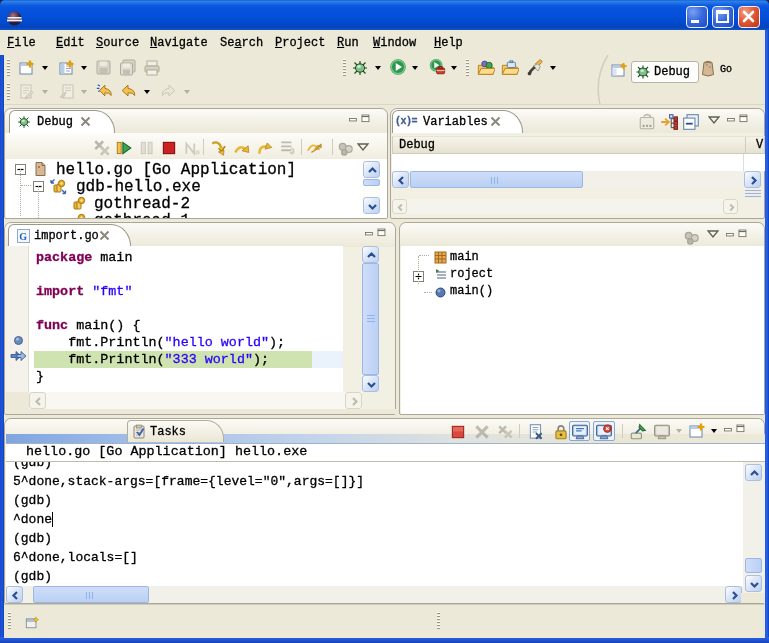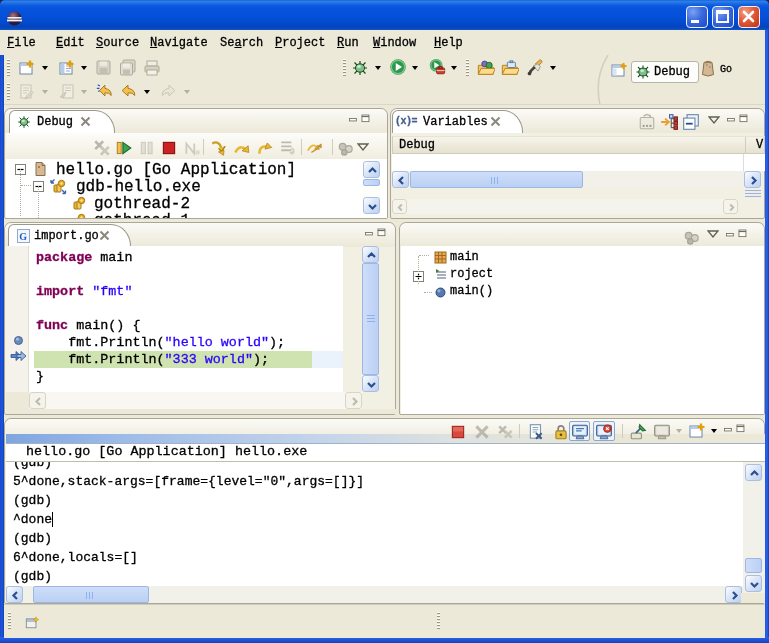--- a/index.html
+++ b/index.html
@@ -551,20 +551,29 @@
    <div class="abs" style="left:17px;top:8px;width:1px;height:28px;border-left:1px dotted #b0ad9e"></div>
    <div class="abs" style="left:18px;top:7px;width:10px;height:1px;border-top:1px dotted #b0ad9e"></div>
    <div class="abs" style="left:23px;top:44px;width:8px;height:1px;border-top:1px dotted #b0ad9e"></div>
   </div>
  </div>
 </div>
 
 <div class="view" id="vconsole" style="left:4px;top:418px;width:761px;height:186px">
  <div class="tabbar"></div>
  <div class="abs" style="left:1px;top:15px;width:759px;height:10px;background:linear-gradient(90deg,#7fa5e0 0%,#9dbbe8 15%,#c2d3ea 40%,#dfe2df 60%,#e9e6d6 80%,#ece9d8 100%)"></div>
+ <div class="tab2" style="left:122px;width:97px;background:linear-gradient(180deg,#fbfaf4,#eae7d6);border:1px solid #b0ad9e;border-bottom:none;border-radius:4px 18px 0 0;box-sizing:border-box">
+  <svg class="abs" style="left:4px;top:3px" width="15" height="15" viewBox="0 0 15 15">
+        <rect x="2" y="2" width="10" height="12" rx="1" fill="#ece8dc" stroke="#8a8678"></rect>
+        <rect x="4.5" y="1" width="5" height="3" fill="#c8c4b4" stroke="#8a8678" stroke-width="0.7"></rect>
+        <path d="M4 6 h6 M4 8.5 h6 M4 11 h4" stroke="#a8a494" stroke-width="0.8"></path>
+        <path d="M5 8 l2.5 3 4-6.5" stroke="#3a62b0" stroke-width="1.8" fill="none"></path>
+      </svg>
+  <div class="lbl" style="left:22px">Tasks</div>
+ </div>
 
  <svg class="tbico" style="left:444px;top:4px" viewBox="0 0 16 16">
       <rect x="3" y="3" width="10" height="10" fill="#d84840" stroke="#a02820"></rect>
       <rect x="3.5" y="3.5" width="9" height="4" fill="#e87868" opacity="0.7"></rect>
     </svg>
  <svg class="tbico" style="left:468px;top:4px" viewBox="0 0 16 16" opacity="0.8">
       <path d="M3 3 L13 13 M13 3 L3 13" stroke="#b0aca0" stroke-width="2.6"></path>
     </svg>
  <svg class="tbico" style="left:492px;top:4px" viewBox="0 0 16 16" opacity="0.8">
       <path d="M2 3 l6 6 M8 3 L2 9" stroke="#b0aca0" stroke-width="2.2"></path>

